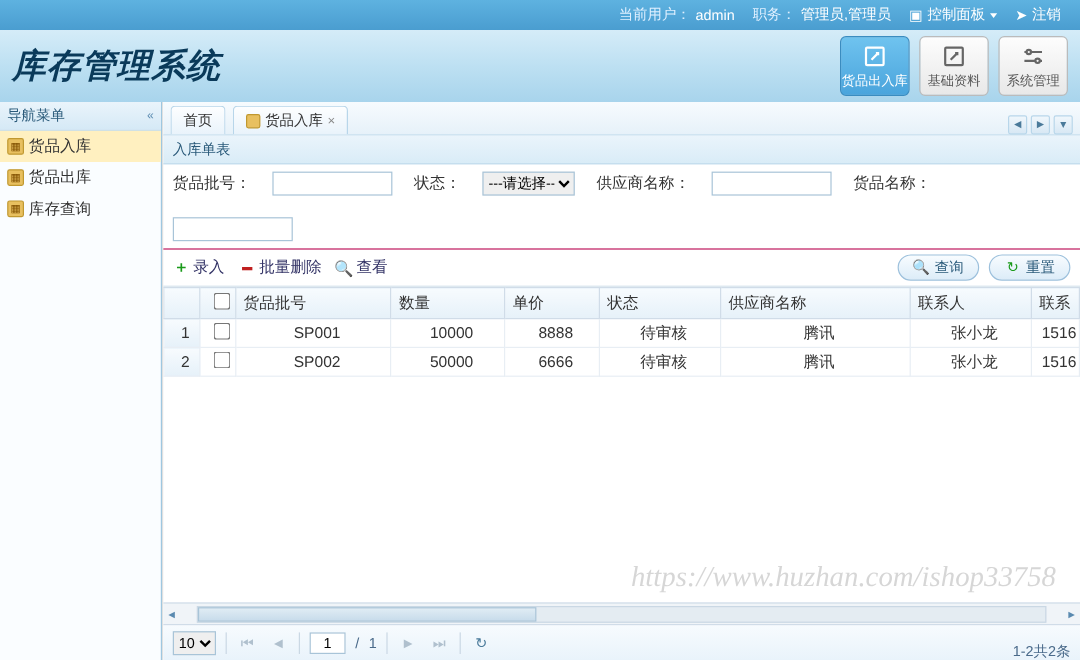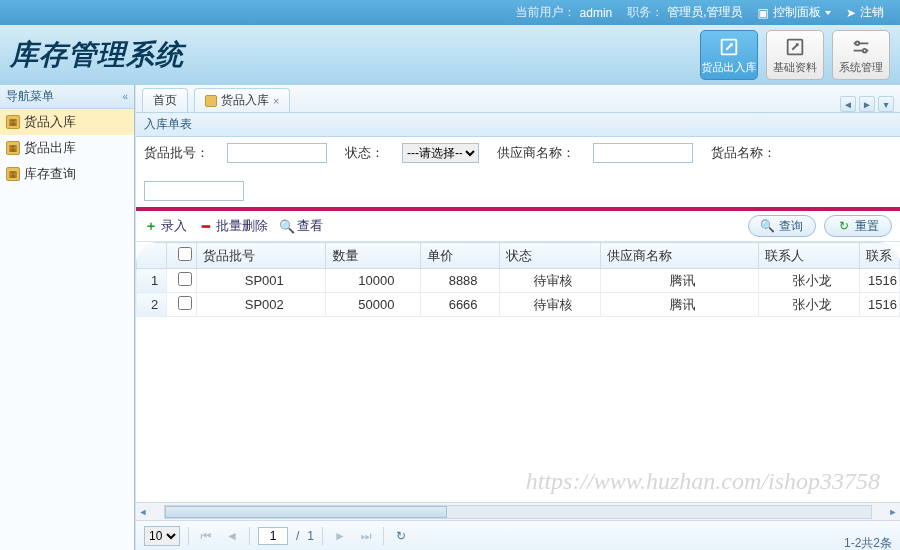--- a/index.html
+++ b/index.html
@@ -41,38 +41,38 @@
 .tab { height: 24px; border: 1px solid #b8d6ea; border-bottom: none; border-radius: 4px 4px 0 0; background: linear-gradient(#fdfeff,#e9f3fb); padding: 0 10px; display: flex; align-items: center; font-size: 12px; color: #333; gap: 4px; cursor: pointer; }
 .tab-ico { width: 12px; height: 12px; background: #e8c060; border: 1px solid #c09830; border-radius: 2px; }
 .tab-close { font-size: 11px; color: #888; cursor: pointer; }
 .mini-nav { margin-left: auto; display:flex; align-items:center; gap:3px; padding-right:6px; }
 .mini-nav span { width:16px; height:16px; background:linear-gradient(#f0f7fc,#d8e8f4); border:1px solid #b8d6ea; border-radius:2px; font-size:10px; display:flex; align-items:center; justify-content:center; color:#4a7a9a; cursor:pointer; }
 
 
 .panel-title { height: 24px; background: linear-gradient(#eaf4fb,#d9ecf7); border-bottom: 1px solid #b8d6ea; font-size: 12px; color: #2a5a7a; display: flex; align-items: center; padding-left: 8px; }
 
 
-.searchbar { padding: 6px 8px; display: flex; align-items: center; gap: 18px; font-size: 13px; color: #333; border-bottom: 4px solid #be185d; flex-wrap: wrap; }
+.searchbar { padding: 6px 8px; display: flex; align-items: center; gap: 18px; font-size: 13px; color: #333; border-bottom: 1px solid #be185d; flex-wrap: wrap; }
 .searchbar label { white-space: nowrap; }
 .searchbar input[type=text] { width: 100px; height: 20px; border: 1px solid #a8c4d8; padding: 0 3px; font-size: 12px; }
 .searchbar select { width: 77px; height: 20px; border: 1px solid #a8c4d8; font-size: 12px; }
 
 
 .toolbar { padding: 4px 8px; display: flex; align-items: center; gap: 12px; font-size: 13px; border-bottom: 1px solid #d8e4ee; }
 .tool { display: flex; align-items: center; gap: 3px; cursor: pointer; color: #336; }
 .tool .ico { width: 14px; height: 14px; display:flex; align-items:center; justify-content:center; font-size:13px; font-weight:bold; }
 .tool.add .ico { color: #1a9a1a; }
 .tool.del .ico { color: #c02020; }
 .tool.view .ico { color: #2060c0; }
 .right-tools { margin-left: auto; display: flex; gap: 8px; }
 .pill-btn { height: 22px; padding: 0 12px; border-radius: 11px; background: linear-gradient(#f8fcff,#dcecf8); border: 1px solid #9cc0dc; display: flex; align-items: center; gap: 4px; font-size: 12px; color: #2a5a7a; cursor: pointer; }
 .pill-btn .ico { width: 14px; height: 14px; display:flex; align-items:center; justify-content:center; }
 
 
-.tablewrap { flex: 1; overflow: hidden; position: relative; border-radius: 22px; }
+.tablewrap { flex: 1; overflow: hidden; position: relative; }
 table { border-collapse: collapse; width: 100%; font-size: 13px; }
 th { background: linear-gradient(#f7fbfe,#e6f1f9); border: 1px solid #d0dce8; height: 26px; text-align: left; padding-left: 6px; font-weight: normal; color: #333; }
 td { border: 1px solid #e8eef4; height: 24px; padding-left: 6px; color: #333; text-align: center; }
 th.rownum, td.rownum { width: 30px; text-align: center; background: linear-gradient(#f7fbfe,#e6f1f9); }
 th.chk, td.chk { width: 30px; text-align: center; }
 input[type=checkbox] { width: 14px; height: 14px; }
 
 
 .hscroll { height: 18px; background: #f0f4f8; border-top: 1px solid #d0dce8; display:flex; align-items:center; }
 .hscroll .track { flex:1; height:14px; background:#e4ecf2; margin:0 14px; border:1px solid #cad8e4; position:relative; }

